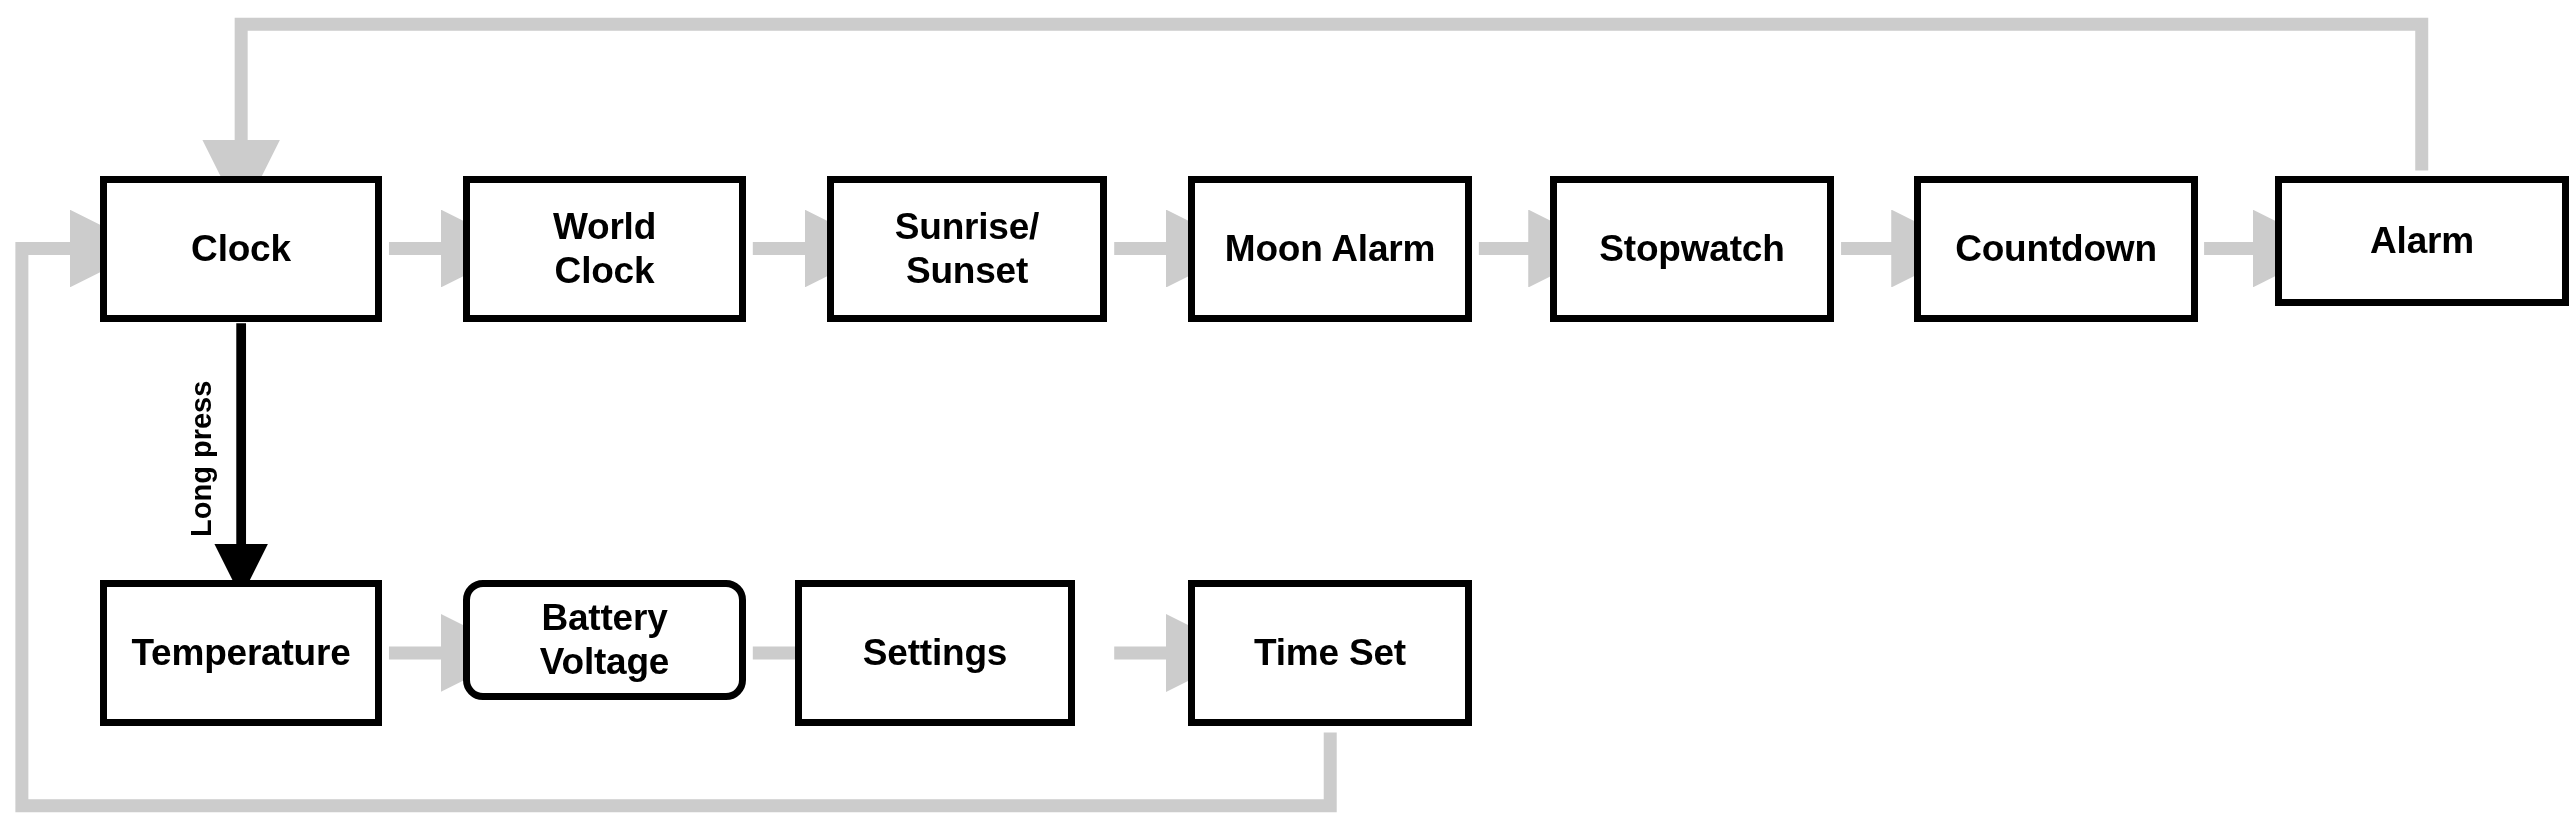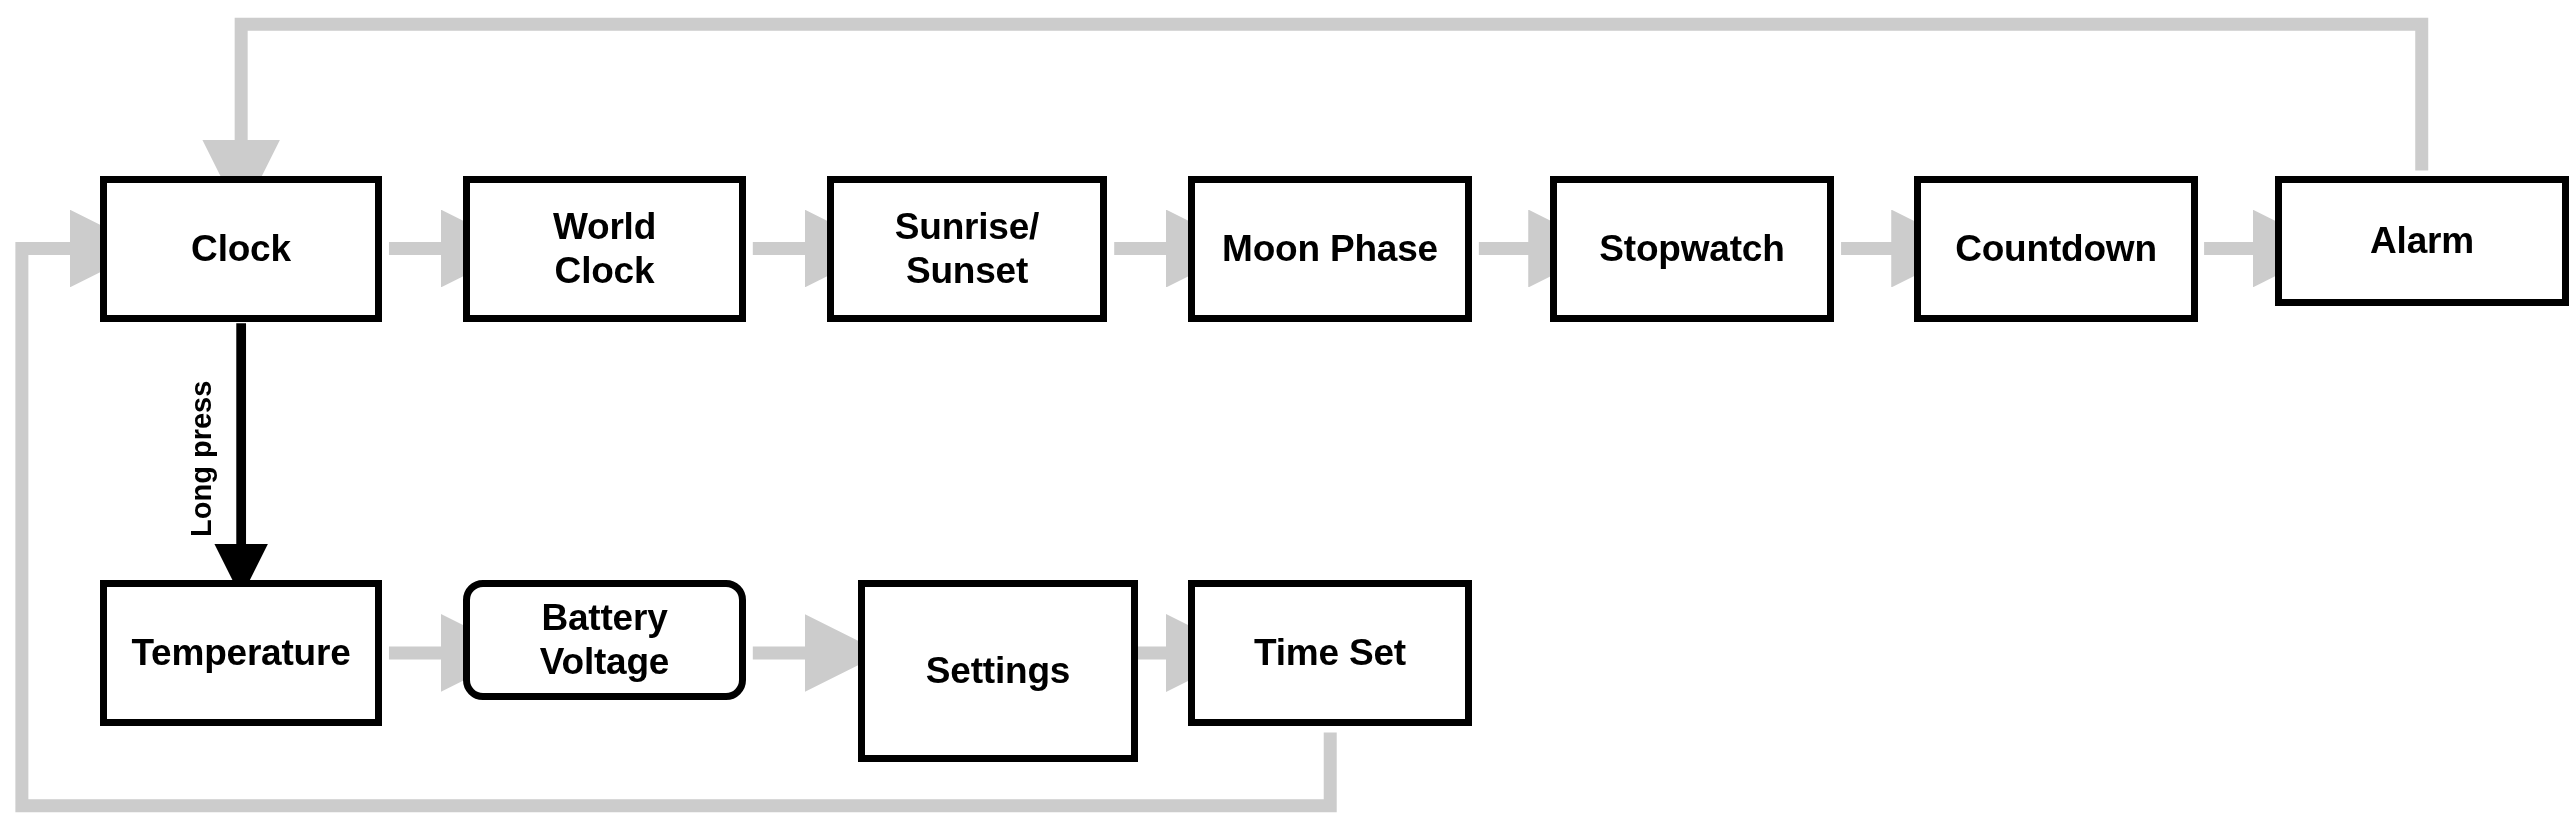--- a/index.html
+++ b/index.html
@@ -122,21 +122,21 @@
     <span class="node-label">World
 Clock</span>
   </div>
 
   <div class="node" style="left:827px; top:176px; width:280px; height:146px;">
     <span class="node-label">Sunrise/
 Sunset</span>
   </div>
 
   <div class="node" style="left:1188px; top:176px; width:284px; height:146px;">
-    <span class="node-label">Moon Phase</span>
+    <span class="node-label">Moon Alarm</span>
   </div>
 
   <div class="node" style="left:1550px; top:176px; width:284px; height:146px;">
     <span class="node-label">Stopwatch</span>
   </div>
 
   <div class="node" style="left:1914px; top:176px; width:284px; height:146px;">
     <span class="node-label">Countdown</span>
   </div>
 
@@ -146,21 +146,21 @@
 
   <div class="node" style="left:100px; top:580px; width:282px; height:146px;">
     <span class="node-label">Temperature</span>
   </div>
 
   <div class="node" style="left:463px; top:580px; width:283px; height:120px;border-radius:20px;">
     <span class="node-label">Battery
 Voltage</span>
   </div>
 
-  <div class="node" style="left:858px; top:580px; width:280px; height:182px;">
+  <div class="node" style="left:795px; top:580px; width:280px; height:146px;">
     <span class="node-label">Settings</span>
   </div>
 
   <div class="node" style="left:1188px; top:580px; width:284px; height:146px;">
     <span class="node-label">Time Set</span>
   </div>
 
   <div class="edge-label" style="left:218px; top:504px; transform: rotate(-90deg);">Long press</div>
 
 </div>

